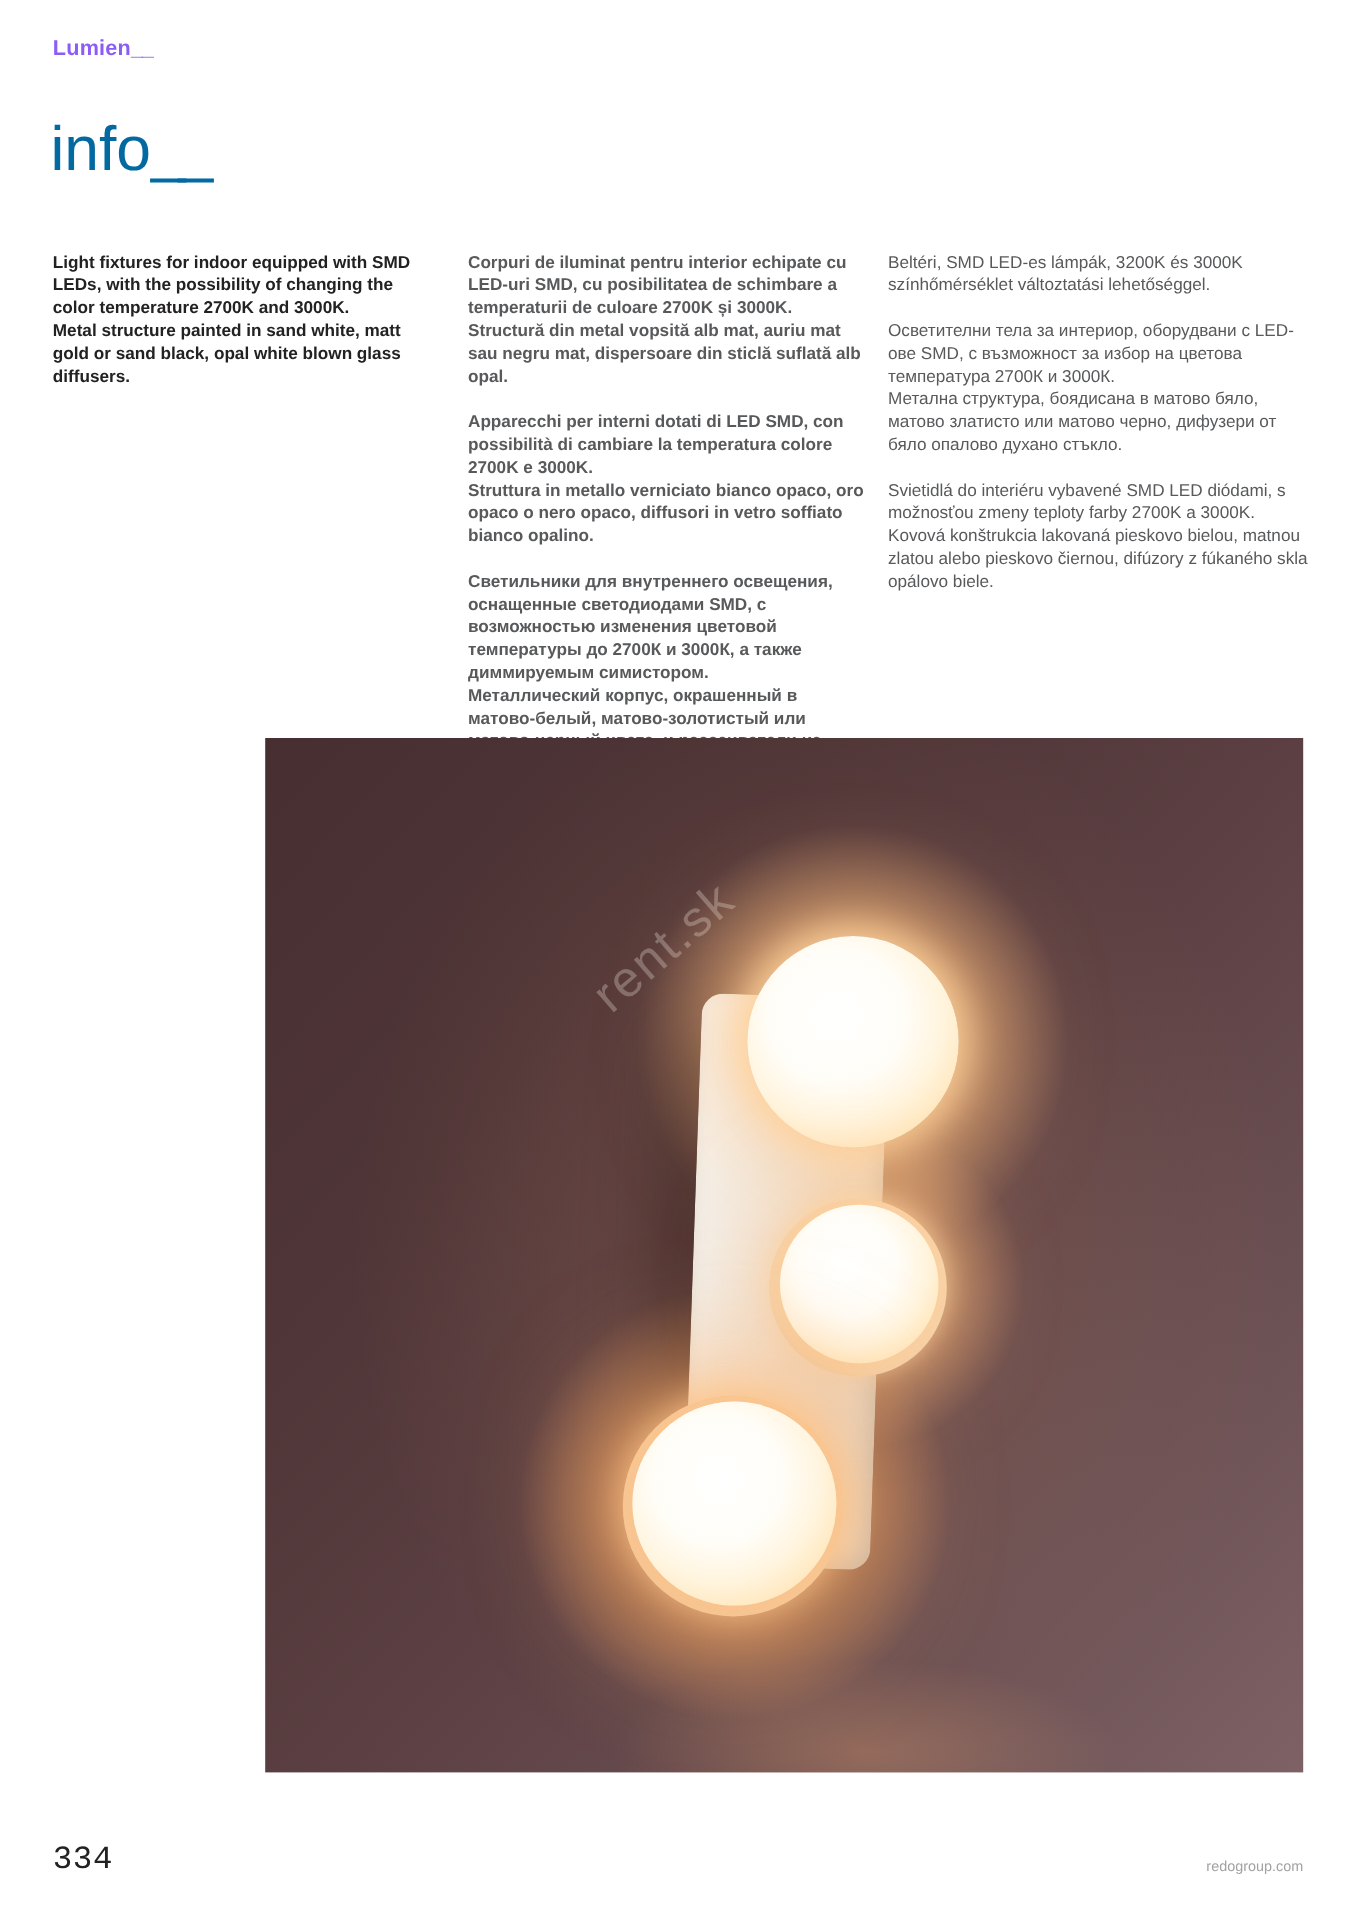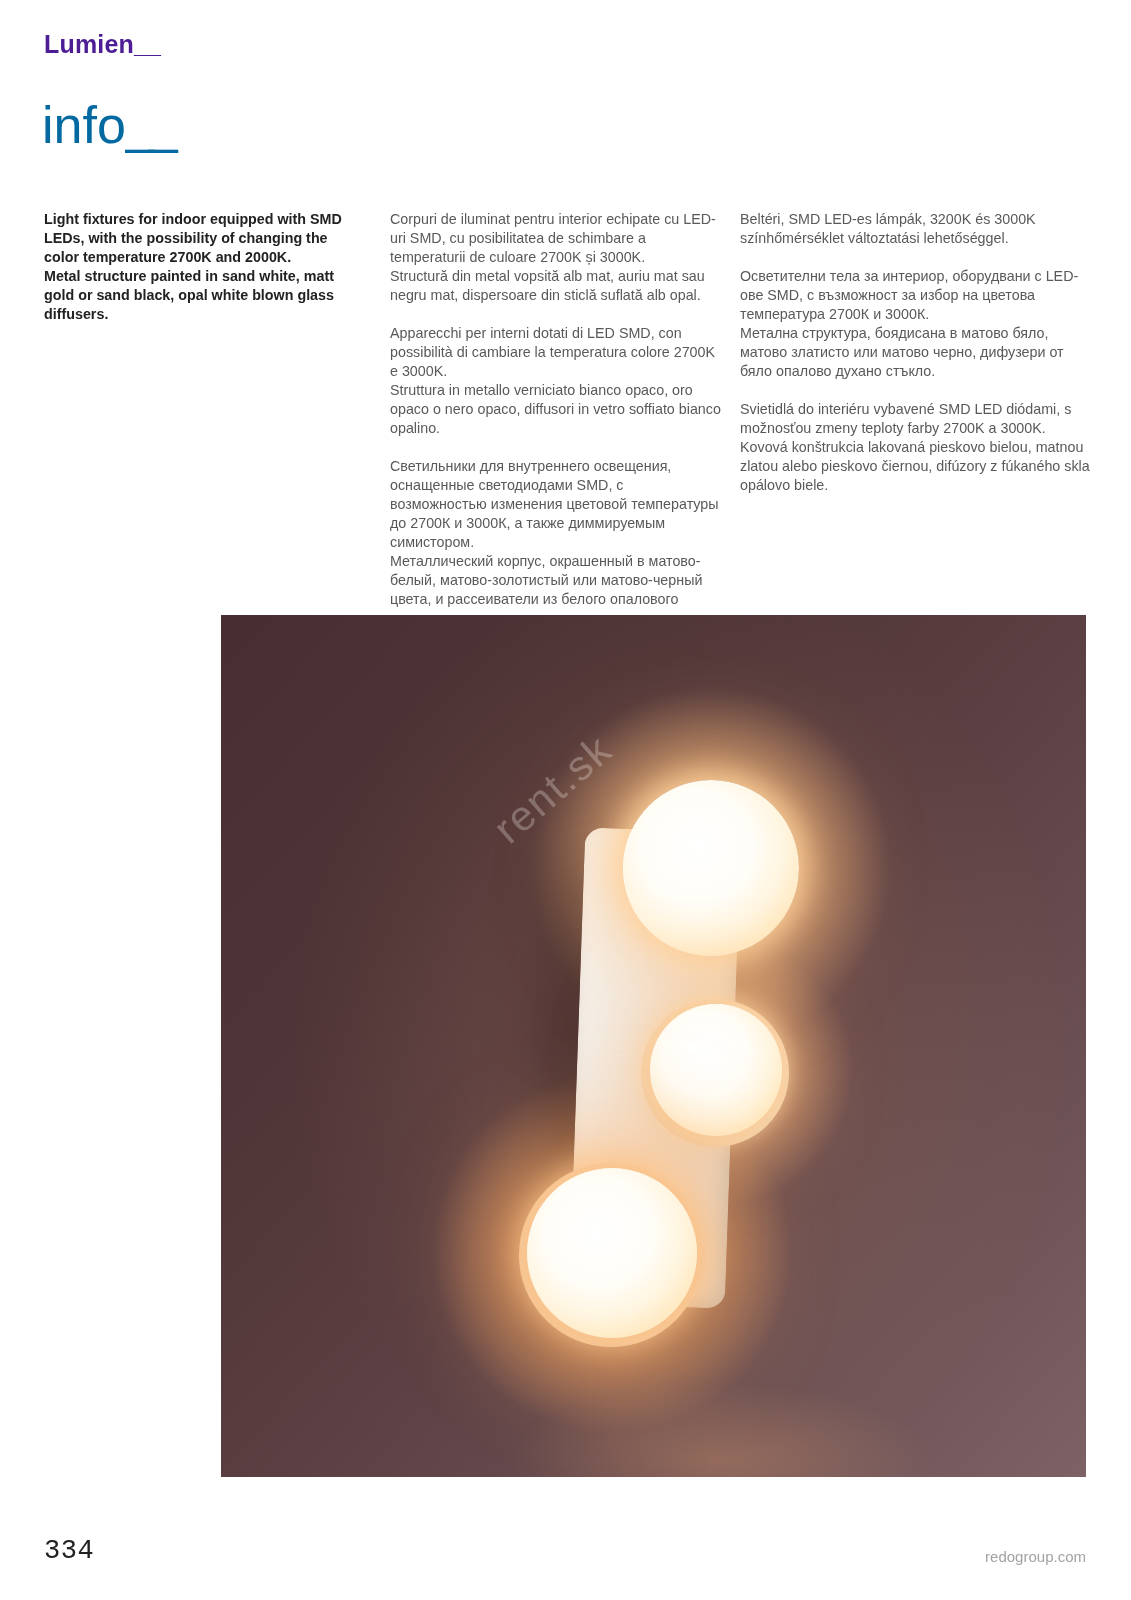--- a/index.html
+++ b/index.html
@@ -7,34 +7,34 @@
   .page {
     position:relative;
     width:1131px; height:1600px;
     background:#ffffff;
     font-family:"Liberation Sans", sans-serif;
     overflow:hidden;
   }
   
   .logo {
     position:absolute; left:44px; top:30px;
-    font-size:25px; font-weight:700; color:#4c1d95;
+    font-size:18px; font-weight:700; color:#8b5cf6;
     letter-spacing:0.2px;
   }
   .logo .suffix { font-weight:700; letter-spacing:-1px; }
   .page-title {
     position:absolute; left:42px; top:98px;
     font-size:52px; font-weight:100; color:#0369a1;
     letter-spacing:0px; line-height:1.05;
   }
   .page-title .suffix { font-weight:100; letter-spacing:-6px; }
   
   .col { position:absolute; top:210px; font-size:14.3px; line-height:19px; }
   .col-en   { left:44px;  width:322px; font-weight:700; color:#232122; }
-  .col-mid  { left:390px; width:331px; font-weight:400; color:#58595b; }
+  .col-mid  { left:390px; width:331px; font-weight:700; color:#58595b; }
   .col-right{ left:740px; width:352px; font-weight:400; color:#58595b; }
   .para { margin:0 0 19px 0; }
   .para:last-child { margin-bottom:0; }
   .sent { display:block; }
   
   .photo {
     position:absolute; left:221px; top:615px; width:865px; height:862px;
     overflow:hidden;
     background:
       radial-gradient(circle 250px at 490px 253px, rgba(255,219,165,0.88) 0%, rgba(243,178,120,0.42) 42%, rgba(180,110,80,0) 72%),
@@ -87,35 +87,35 @@
   }
   .mount-middle { left:420px; top:384px; width:148px; height:148px; }
   .mount-bottom { left:298px; top:548px; width:184px; height:184px; }
   
   .page-number {
     position:absolute; left:44px; top:1536px;
     font-size:27px; font-weight:400; color:#232122; letter-spacing:0.5px;font-family:Liberation Mono, monospace;
   }
   .website {
     position:absolute; right:45px; top:1548px;
-    font-size:15px; font-weight:400; color:#a2a2a4;
+    font-size:12px; font-weight:400; color:#a2a2a4;
   }
 </style>
 </head>
 <body>
 
 <div class="page">
 
   <div class="logo"><span>Lumien</span><span class="suffix">__</span></div>
 
   <h1 class="page-title"><span>info</span><span class="suffix">__</span></h1>
 
   <div class="col col-en">
     <p class="para">
-      <span class="sent">Light fixtures for indoor equipped with SMD LEDs, with the possibility of changing the color temperature 2700K and 2000K.</span>
+      <span class="sent">Light fixtures for indoor equipped with SMD LEDs, with the possibility of changing the color temperature 2700K and 3000K.</span>
       <span class="sent">Metal structure painted in sand white, matt gold or sand black, opal white blown glass diffusers.</span>
     </p>
   </div>
 
   <div class="col col-mid">
     <p class="para">
       <span class="sent">Corpuri de iluminat pentru interior echipate cu LED-uri SMD, cu posibilitatea de schimbare a temperaturii de culoare 2700K și 3000K.</span>
       <span class="sent">Structură din metal vopsită alb mat, auriu mat sau negru mat, dispersoare din sticlă suflată alb opal.</span>
     </p>
     <p class="para">

